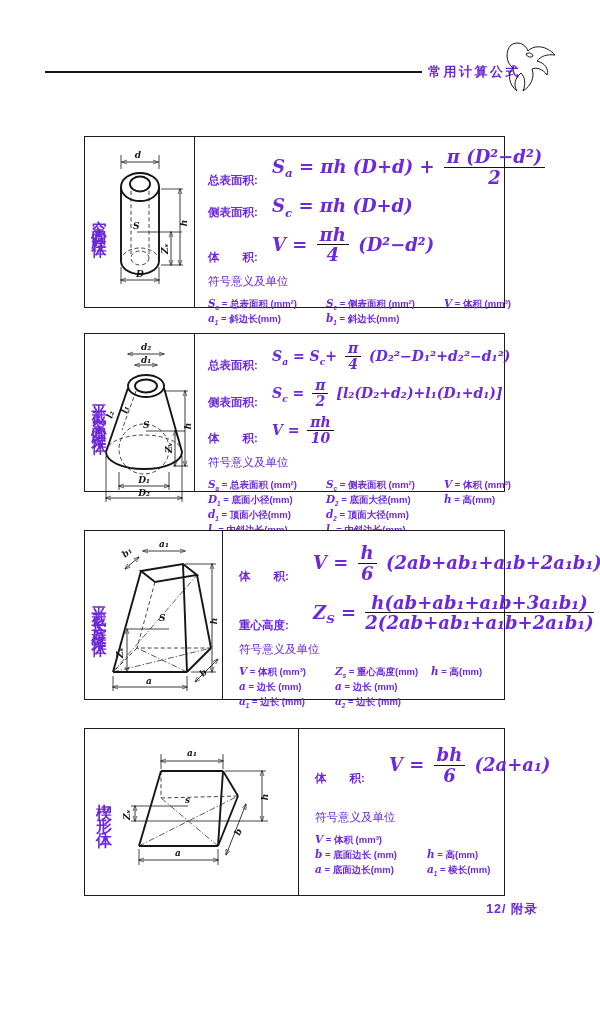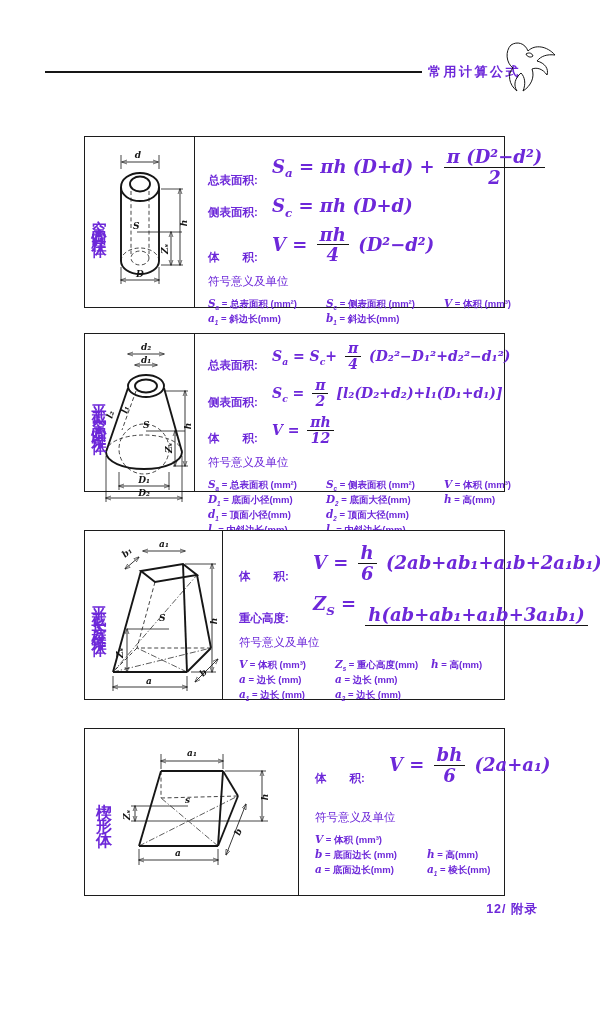--- a/index.html
+++ b/index.html
@@ -174,21 +174,21 @@
       <div class="frow">
         <span class="flabel">总表面积:</span>
         <span class="fmath"><span class="var">S</span><sub>a</sub><span class="txt"> = </span><span class="var">S</span><sub>c</sub><span class="txt">+ </span><span class="frac"><span class="fn"><span class="txt">π</span></span><span class="fd"><span class="txt">4</span></span></span><span class="txt"> (D₂²−D₁²+d₂²−d₁²)</span></span>
       </div>
       <div class="frow">
         <span class="flabel">侧表面积:</span>
         <span class="fmath"><span class="var">S</span><sub>c</sub><span class="txt"> = </span><span class="frac"><span class="fn"><span class="txt">π</span></span><span class="fd"><span class="txt">2</span></span></span><span class="txt"> [l₂(D₂+d₂)+l₁(D₁+d₁)]</span></span>
       </div>
       <div class="frow">
         <span class="flabel">体　　积:</span>
-        <span class="fmath"><span class="var">V</span><span class="txt"> = </span><span class="frac"><span class="fn"><span class="txt">πh</span></span><span class="fd"><span class="txt">12</span></span></span></span>
+        <span class="fmath"><span class="var">V</span><span class="txt"> = </span><span class="frac"><span class="fn"><span class="txt">πh</span></span><span class="fd"><span class="txt">10</span></span></span></span>
       </div>
       <div class="symtitle">符号意义及单位</div>
       <div class="symrow">
         <span class="entry"><span class="var">S</span><sub>a</sub><span class="txt"> = 总表面积 (mm²)</span></span><span class="entry"><span class="var">S</span><sub>c</sub><span class="txt"> = 侧表面积 (mm²)</span></span><span class="entry"><span class="var">V</span><span class="txt"> = 体积 (mm³)</span></span>
       </div>
       <div class="symrow">
         <span class="entry"><span class="var">D</span><sub>1</sub><span class="txt"> = 底面小径(mm)</span></span><span class="entry"><span class="var">D</span><sub>2</sub><span class="txt"> = 底面大径(mm)</span></span><span class="entry"><span class="var">h</span><span class="txt"> = 高(mm)</span></span>
       </div>
       <div class="symrow">
         <span class="entry"><span class="var">d</span><sub>1</sub><span class="txt"> = 顶面小径(mm)</span></span><span class="entry"><span class="var">d</span><sub>2</sub><span class="txt"> = 顶面大径(mm)</span></span>
@@ -240,21 +240,21 @@
       </svg>
       <div class="vtitle">平截长方棱锥体</div>
     </div>
     <div class="cright">
       <div class="frow" style="margin-bottom:9px">
         <span class="flabel">体　　积:</span>
         <span class="fmath"><span class="var">V</span><span class="txt"> = </span><span class="frac"><span class="fn"><span class="txt">h</span></span><span class="fd"><span class="txt">6</span></span></span><span class="txt"> (2ab+ab₁+a₁b+2a₁b₁)</span></span>
       </div>
       <div class="frow">
         <span class="flabel">重心高度:</span>
-        <span class="fmath"><span class="var">Z</span><sub>S</sub><span class="txt"> = </span><span class="frac"><span class="fn"><span class="txt">h(ab+ab₁+a₁b+3a₁b₁)</span></span></span></span>
+        <span class="fmath"><span class="var">Z</span><sub>S</sub><span class="txt"> = </span><span class="frac"><span class="fn"><span class="txt">h(ab+ab₁+a₁b+3a₁b₁)</span></span><span class="fd"><span class="txt">2(2ab+ab₁+a₁b+2a₁b₁)</span></span></span></span>
       </div>
       <div class="symtitle">符号意义及单位</div>
       <div class="symrow">
         <span class="entry"><span class="var">V</span><span class="txt"> = 体积 (mm³)</span></span><span class="entry"><span class="var">Z</span><sub>s</sub><span class="txt"> = 重心高度(mm)</span></span><span class="entry"><span class="var">h</span><span class="txt"> = 高(mm)</span></span>
       </div>
       <div class="symrow">
         <span class="entry"><span class="var">a</span><span class="txt"> = 边长 (mm)</span></span><span class="entry"><span class="var">a</span><span class="txt"> = 边长 (mm)</span></span>
       </div>
       <div class="symrow">
         <span class="entry"><span class="var">a</span><sub>1</sub><span class="txt"> = 边长 (mm)</span></span><span class="entry"><span class="var">a</span><sub>2</sub><span class="txt"> = 边长 (mm)</span></span>

